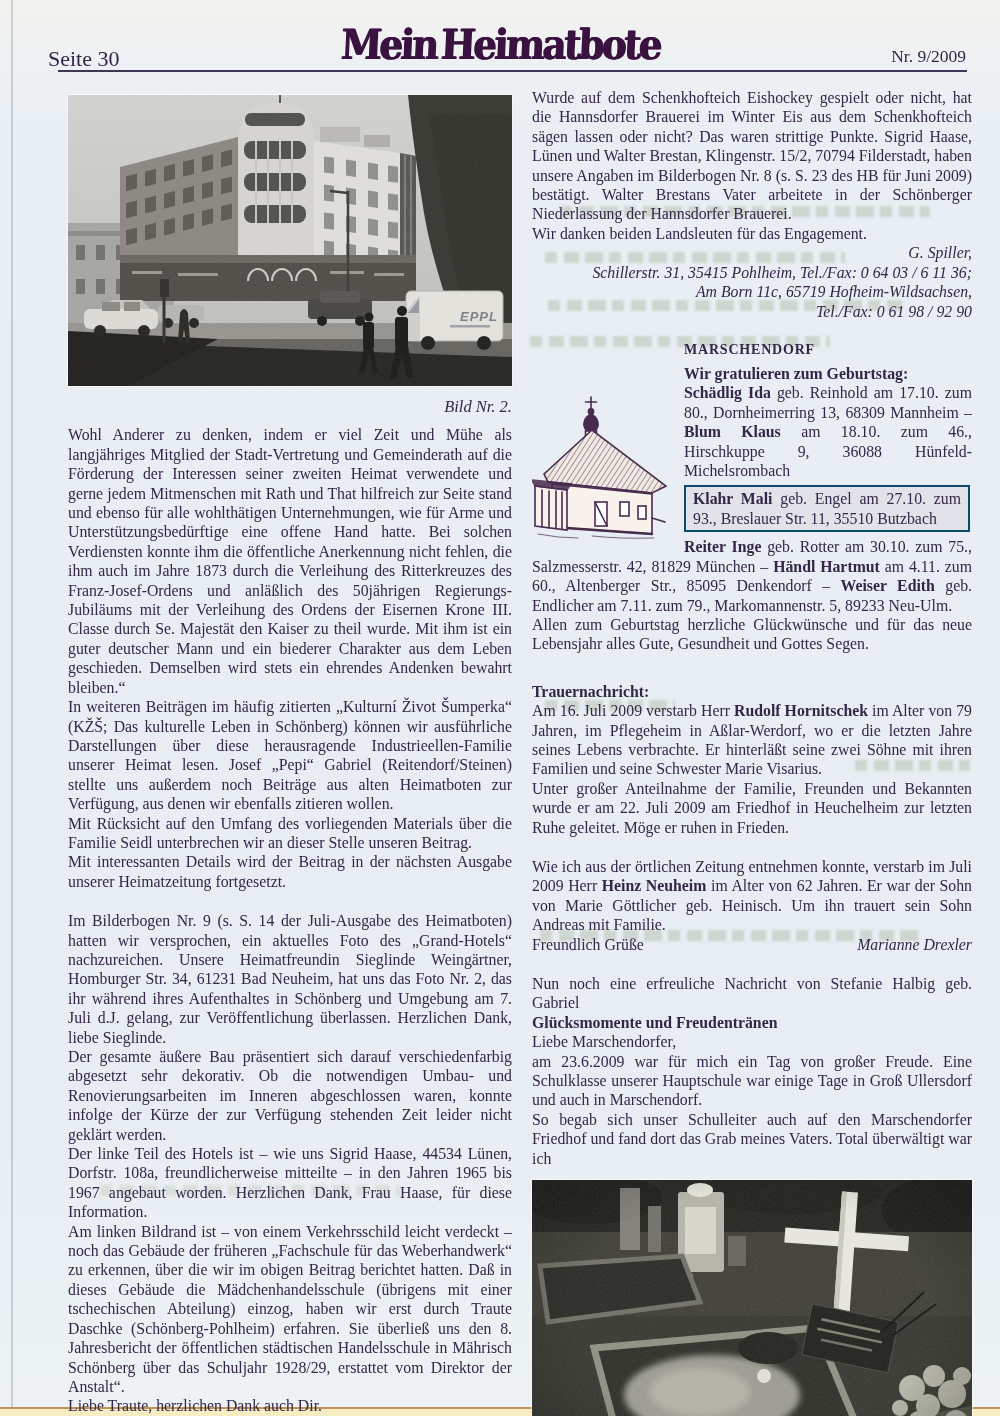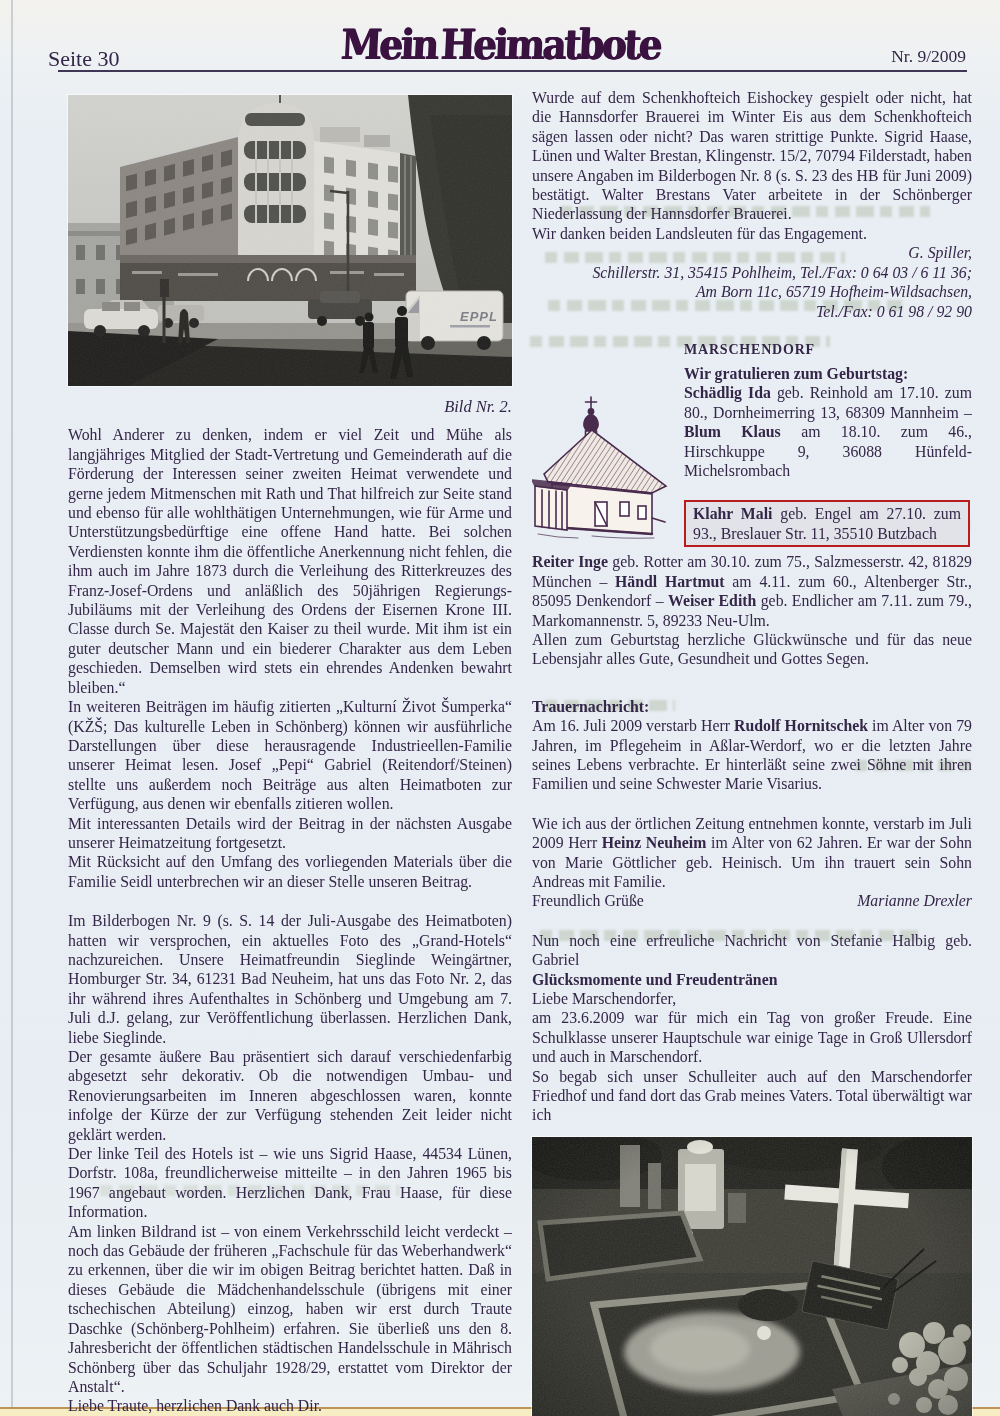--- a/index.html
+++ b/index.html
@@ -28,21 +28,21 @@
   p{margin:0;}
   .gap-before{margin-top:20px;}
   .small-gap{margin-top:28px;}
   .caption{font-style:italic;margin:11px 0 9px 0;text-align:right;font-size:16.5px;}
   .contact{ text-align:right;font-style:italic;line-height:19.6px;}
   .b{font-weight:bold;}
   .i{font-style:italic;}
   .section-title{font-weight:bold;letter-spacing:.8px;font-size:14px;margin:0 0 5px 0;text-align:left;}
   .bold-head{font-weight:bold;text-align:left;}
   .church-float{float:left;width:152px;height:204px;display:flex;align-items:flex-end;justify-content:flex-start;}
-  .klahr-box{border:2px solid #b91c1c;background:#e1e3e9;padding:2px 7px;margin:20px 2px 5px 0;overflow:hidden;}
+  .klahr-box{border:2px solid #0c4a6e;background:#e1e3e9;padding:2px 7px;margin:5px 2px 5px 0;overflow:hidden;}
   .closing-line{display:flex;justify-content:space-between;text-align:left;}
   .photo{display:block;box-shadow:0 0 0 1px rgba(255,255,255,.55);}
   .photo-wrap-bottom{margin-top:12px;}
 </style>
 </head>
 <body>
 
 <div class="page">
 
   <div class="fold-line"></div>
@@ -218,22 +218,22 @@
           <rect x="327" y="222" width="13" height="31" rx="3"></rect>
         <path d="M328,251 L322,284 L328,284 L334,260 L339,282 L345,282 L340,251 Z"></path>
       </g>
       <rect width="444" height="291" filter="url(#grain1)"></rect>
     </svg>
 
     <div class="caption">Bild Nr. 2.</div>
 
     <p>Wohl Anderer zu denken, indem er viel Zeit und Mühe als langjähriges Mitglied der Stadt-Vertretung und Gemeinderath auf die Förderung der Interessen seiner zweiten Heimat verwendete und gerne jedem Mitmenschen mit Rath und That hilfreich zur Seite stand und ebenso für alle wohlthätigen Unternehmungen, wie für Arme und Unterstützungsbedürftige eine offene Hand hatte. Bei solchen Verdiensten konnte ihm die öffentliche Anerkennung nicht fehlen, die ihm auch im Jahre 1873 durch die Verleihung des Ritterkreuzes des Franz-Josef-Ordens und anläßlich des 50jährigen Regierungs-Jubiläums mit der Verleihung des Ordens der Eisernen Krone III. Classe durch Se. Majestät den Kaiser zu theil wurde. Mit ihm ist ein guter deutscher Mann und ein biederer Charakter aus dem Leben geschieden. Demselben wird stets ein ehrendes Andenken bewahrt bleiben.“</p>
     <p>In weiteren Beiträgen im häufig zitierten „Kulturní Život Šumperka“ (KŽŠ; Das kulturelle Leben in Schönberg) können wir ausführliche Darstellungen über diese herausragende Industrieellen-Familie unserer Heimat lesen. Josef „Pepi“ Gabriel (Reitendorf/Steinen) stellte uns außerdem noch Beiträge aus alten Heimatboten zur Verfügung, aus denen wir ebenfalls zitieren wollen.</p>
+    <p>Mit Rücksicht auf den Umfang des vorliegenden Materials über die Familie Seidl unterbrechen wir an dieser Stelle unseren Beitrag.</p>
     <p>Mit interessanten Details wird der Beitrag in der nächsten Ausgabe unserer Heimatzeitung fortgesetzt.</p>
-    <p>Mit Rücksicht auf den Umfang des vorliegenden Materials über die Familie Seidl unterbrechen wir an dieser Stelle unseren Beitrag.</p>
     <p class="gap-before">Im Bilderbogen Nr. 9 (s. S. 14 der Juli-Ausgabe des Heimatboten) hatten wir versprochen, ein aktuelles Foto des „Grand-Hotels“ nachzureichen. Unsere Heimatfreundin Sieglinde Weingärtner, Homburger Str. 34, 61231 Bad Neuheim, hat uns das Foto Nr. 2, das ihr während ihres Aufenthaltes in Schönberg und Umgebung am 7. Juli d.J. gelang, zur Veröffentlichung überlassen. Herzlichen Dank, liebe Sieglinde.</p>
     <p>Der gesamte äußere Bau präsentiert sich darauf verschiedenfarbig abgesetzt sehr dekorativ. Ob die notwendigen Umbau- und Renovierungsarbeiten im Inneren abgeschlossen waren, konnte infolge der Kürze der zur Verfügung stehenden Zeit leider nicht geklärt werden.</p>
     <p>Der linke Teil des Hotels ist – wie uns Sigrid Haase, 44534 Lünen, Dorfstr. 108a, freundlicherweise mitteilte – in den Jahren 1965 bis 1967 angebaut worden. Herzlichen Dank, Frau Haase, für diese Information.</p>
     <p>Am linken Bildrand ist – von einem Verkehrsschild leicht verdeckt – noch das Gebäude der früheren „Fachschule für das Weberhandwerk“ zu erkennen, über die wir im obigen Beitrag berichtet hatten. Daß in dieses Gebäude die Mädchenhandelsschule (übrigens mit einer tschechischen Abteilung) einzog, haben wir erst durch Traute Daschke (Schönberg-Pohlheim) erfahren. Sie überließ uns den 8. Jahresbericht der öffentlichen städtischen Handelsschule in Mährisch Schönberg über das Schuljahr 1928/29, erstattet vom Direktor der Anstalt“.</p>
     <p>Liebe Traute, herzlichen Dank auch Dir.</p>
     <p>Wir werden im Rahmen dieser Serie zu einem geeigneten Zeitpunkt über die Schule berichten.</p>
   </div>
 
   <div class="col col-right">
 
@@ -289,20 +289,21 @@
       <div class="klahr-box">
         <span><span class="b">Klahr Mali</span><span> geb. Engel am 27.10. zum 93., Breslauer Str. 11, 35510 Butzbach</span></span>
       </div>
       <p><span class="b">Reiter Inge</span><span> geb. Rotter am 30.10. zum 75., Salzmesserstr. 42, 81829 München – </span><span class="b">Händl Hartmut</span><span> am 4.11. zum 60., Altenberger Str., 85095 Denkendorf – </span><span class="b">Weiser Edith</span><span> geb. Endlicher am 7.11. zum 79., Markomannenstr. 5, 89233 Neu-Ulm.</span></p>
       <p>Allen zum Geburtstag herzliche Glückwünsche und für das neue Lebensjahr alles Gute, Gesundheit und Gottes Segen.</p>
     </div>
 
     <div class="small-gap">
       <div class="bold-head">Trauernachricht:</div>
       <p><span>Am 16. Juli 2009 verstarb Herr </span><span class="b">Rudolf Hornitschek</span><span> im Alter von 79 Jahren, im Pflegeheim in Aßlar-Werdorf, wo er die letzten Jahre seines Lebens verbrachte. Er hinterläßt seine zwei Söhne mit ihren Familien und seine Schwester Marie Visarius.</span></p>
+      <p>Unter großer Anteilnahme der Familie, Freunden und Bekannten wurde er am 22. Juli 2009 am Friedhof in Heuchelheim zur letzten Ruhe geleitet. Möge er ruhen in Frieden.</p>
       <p class="gap-before"><span>Wie ich aus der örtlichen Zeitung entnehmen konnte, verstarb im Juli 2009 Herr </span><span class="b">Heinz Neuheim</span><span> im Alter von 62 Jahren. Er war der Sohn von Marie Göttlicher geb. Heinisch. Um ihn trauert sein Sohn Andreas mit Familie.</span></p>
       <div class="closing-line">
         <span>Freundlich Grüße</span>
         <span class="i">Marianne Drexler</span>
       </div>
     </div>
 
     <div class="gap-before">
       <p>Nun noch eine erfreuliche Nachricht von Stefanie Halbig geb. Gabriel</p>
       <div class="bold-head">Glücksmomente und Freudentränen</div>

